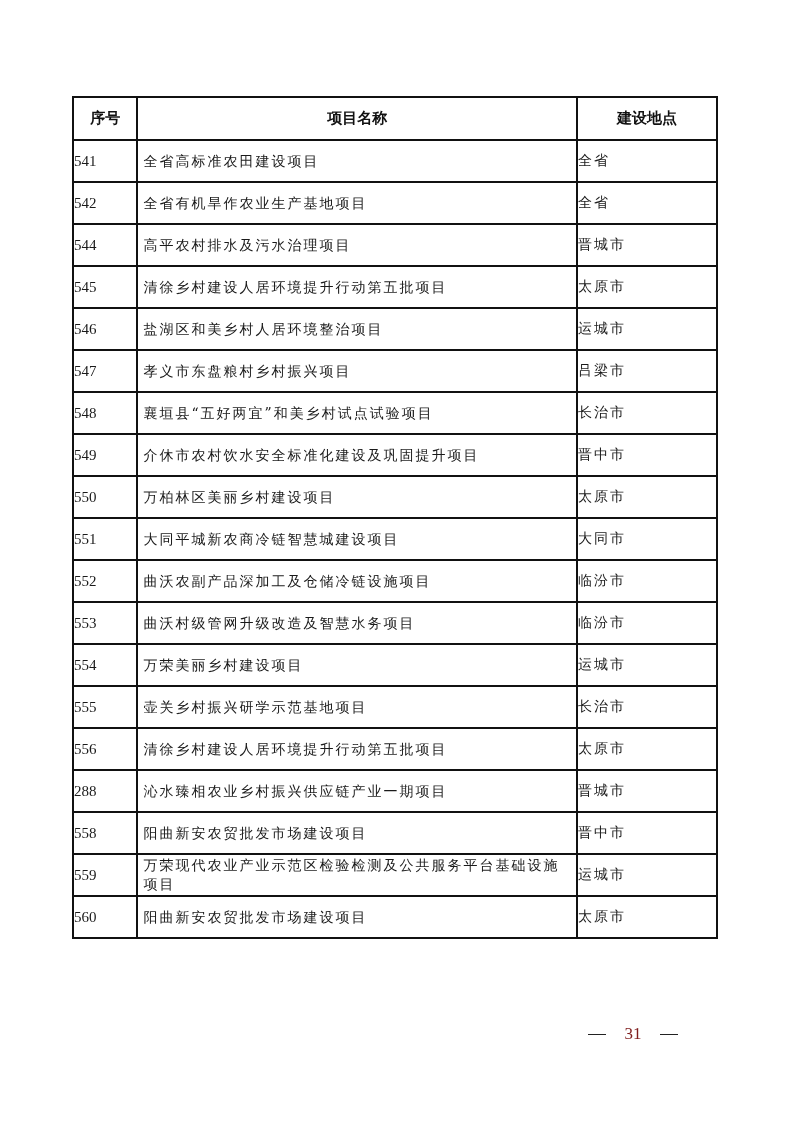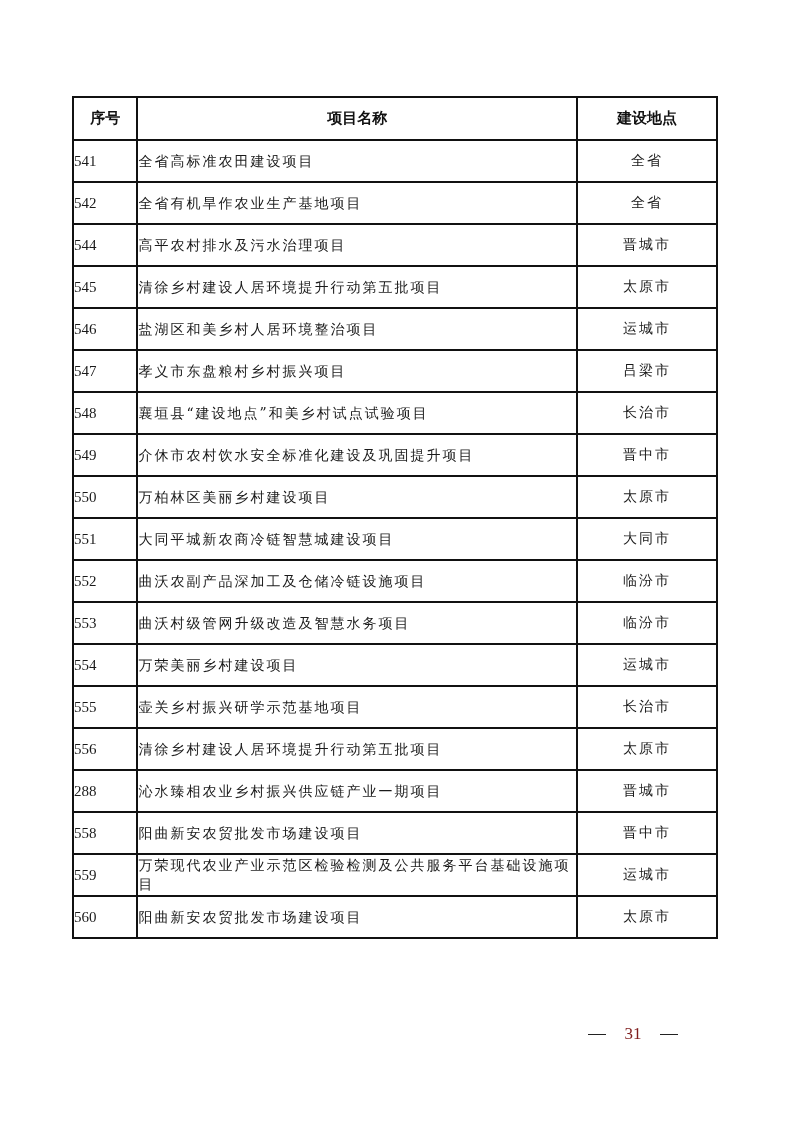--- a/index.html
+++ b/index.html
@@ -41,27 +41,28 @@
     .col-no { width: 64px; }
     .col-name { width: 437px; }
     .col-loc { width: 139px; }
     td.no {
       text-align: left;
       font-family: "Liberation Serif", "DejaVu Serif", serif;
       font-size: 15px;
     }
     td.name {
       text-align: left;
+      padding-left: 5px;
       padding-right: 4px;
       letter-spacing: 2px;
       line-height: 19px;
       margin-top: 32px;
     }
     td.loc {
-      text-align: center;
+      text-align: left;
       letter-spacing: 2px;
     }
     .page-number {
       position: absolute;
       left: 588px;
       top: 1024px;
       width: 90px;
       text-align: center;
       font-family: "Liberation Serif", "DejaVu Serif", serif;
       font-size: 17px;
@@ -119,21 +120,21 @@
         <td class="name">盐湖区和美乡村人居环境整治项目</td>
         <td class="loc">运城市</td>
       </tr>
     <tr>
         <td class="no">547</td>
         <td class="name">孝义市东盘粮村乡村振兴项目</td>
         <td class="loc">吕梁市</td>
       </tr>
     <tr>
         <td class="no">548</td>
-        <td class="name">襄垣县“建设地点”和美乡村试点试验项目</td>
+        <td class="name">襄垣县“五好两宜”和美乡村试点试验项目</td>
         <td class="loc">长治市</td>
       </tr>
     <tr>
         <td class="no">549</td>
         <td class="name">介休市农村饮水安全标准化建设及巩固提升项目</td>
         <td class="loc">晋中市</td>
       </tr>
     <tr>
         <td class="no">550</td>
         <td class="name">万柏林区美丽乡村建设项目</td>

